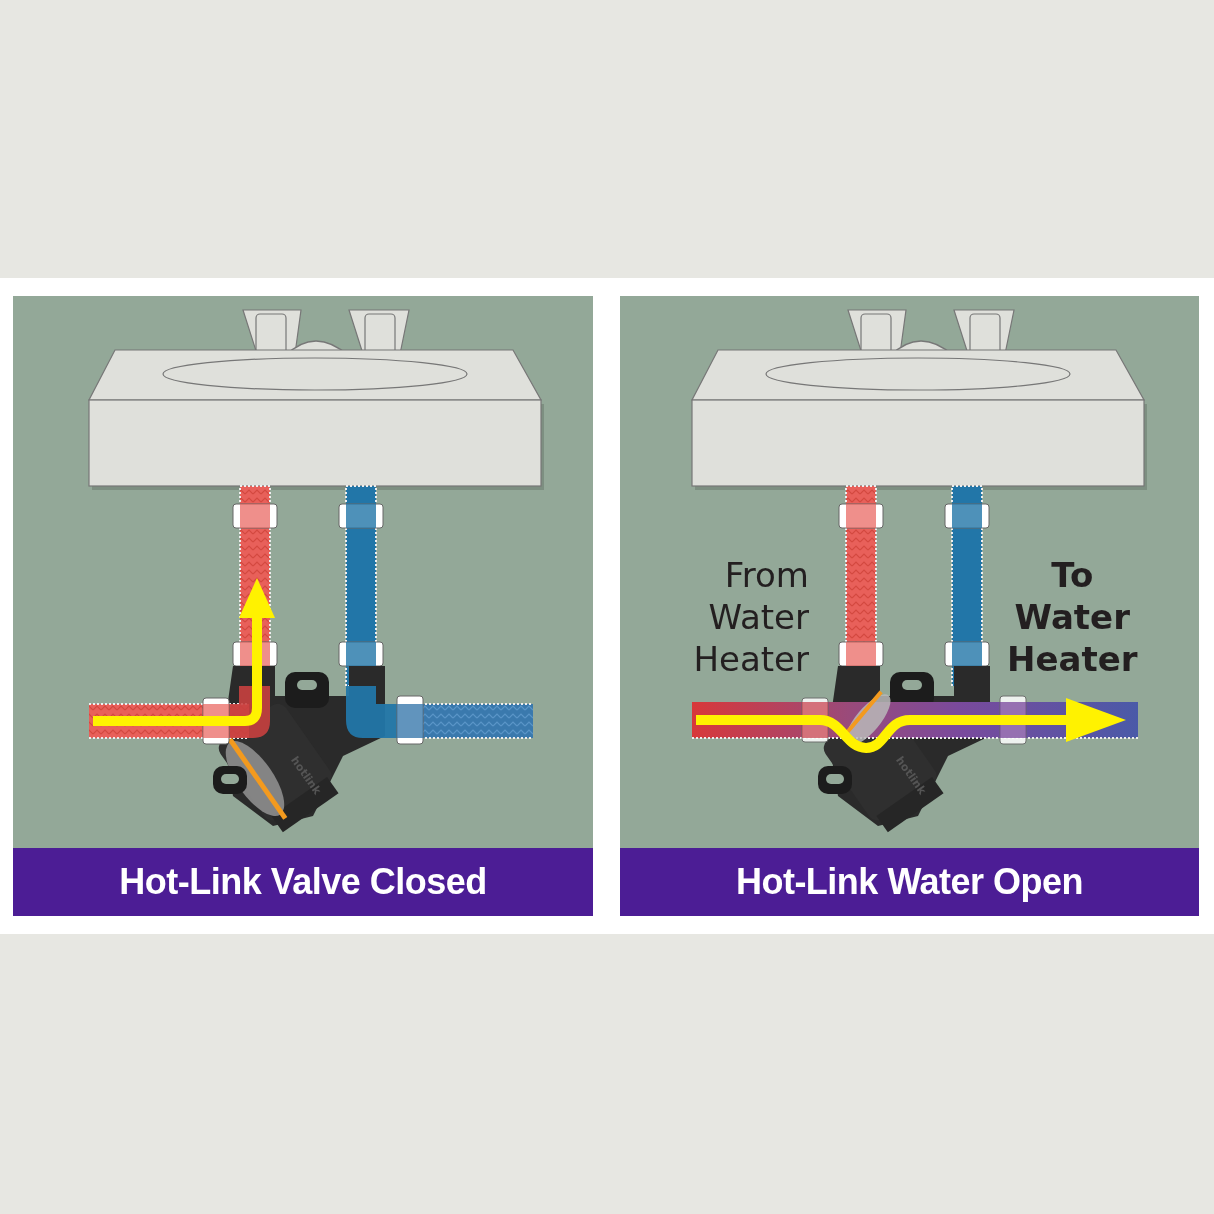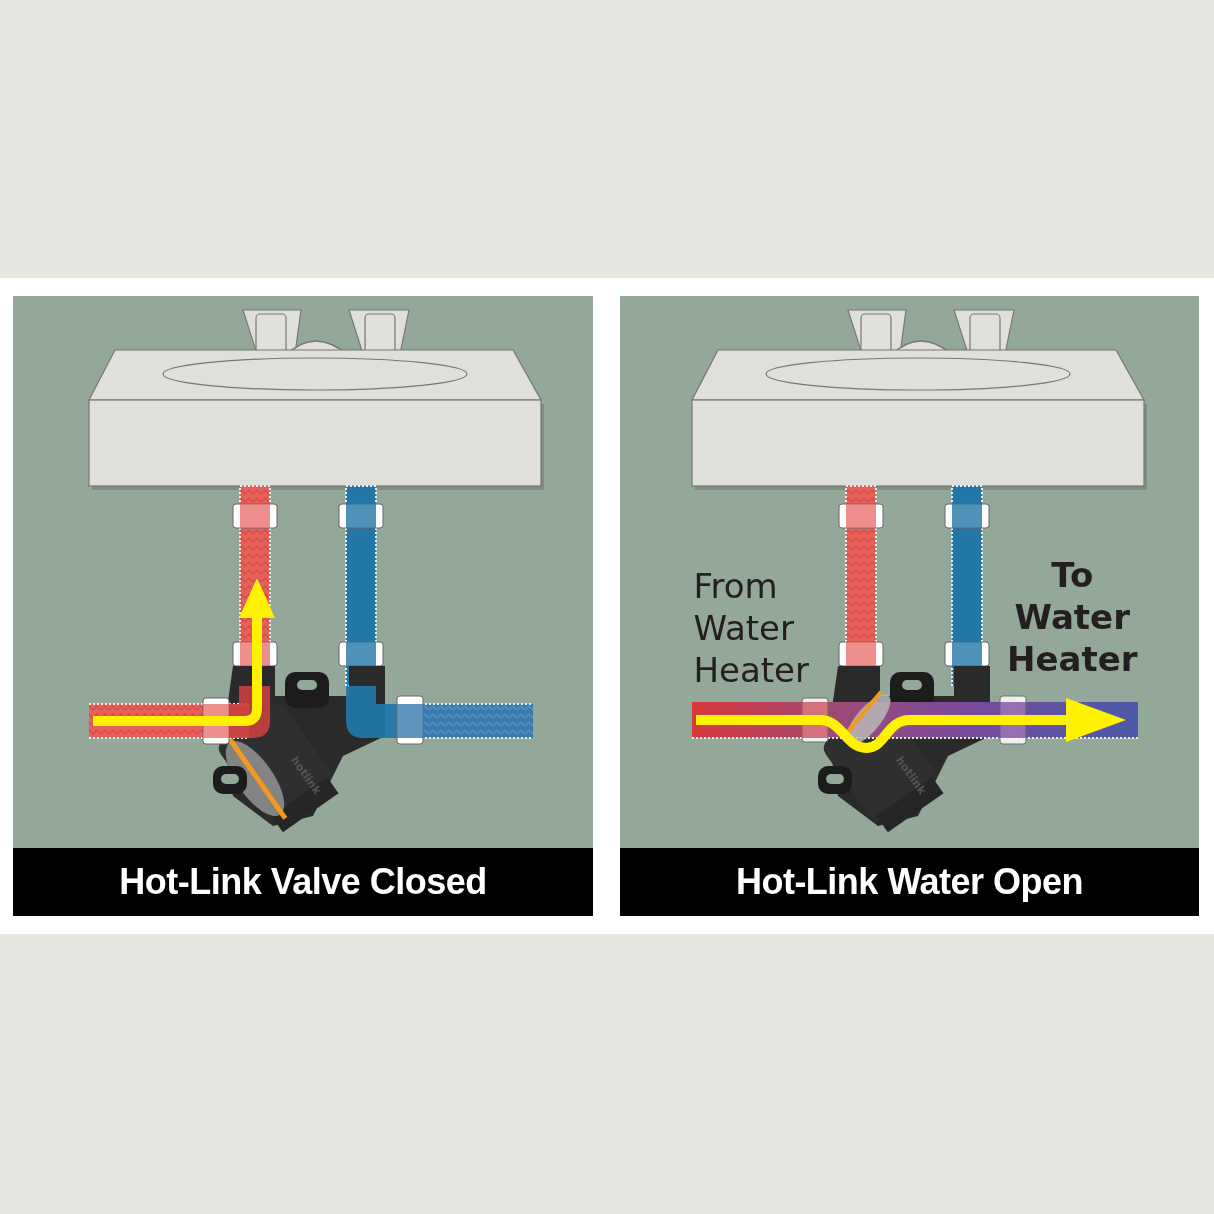--- a/index.html
+++ b/index.html
@@ -14,30 +14,30 @@
   }
   .panel {
     position: absolute; top: 296px; width: 580px; height: 620px;
     background: #93a898; overflow: hidden;
   }
   .panel.left { left: 13px; }
   .panel.right { left: 620px; width: 579px; }
   .panel svg { position: absolute; left: 0; top: 0; }
   .caption {
     position: absolute; left: 0; bottom: 0; width: 100%; height: 68px;
-    background: #000000; color: #ffffff;
+    background: #4c1d95; color: #ffffff;
     display: flex; align-items: center; justify-content: center;
     font-family: "Liberation Sans", sans-serif; font-weight: bold;
     font-size: 36px; letter-spacing: -0.5px;
   }
   .flow-label {
     position: absolute; color: #231f20;
     font-family: "DejaVu Sans", sans-serif; font-size: 34px; line-height: 42px;
   }
-  .flow-label.from { right: 390px; top: 269px; }
+  .flow-label.from { right: 390px; top: 258px; text-align: right; }
   .flow-label.to { left: 387px; top: 258px; text-align: center; font-weight: bold; }
   .flow-label span { display: block; }
 </style>
 </head>
 <body>
 
 <div class="band"></div>
 
 <div class="panel left">
   <svg width="580" height="620" viewBox="0 0 580 620">

